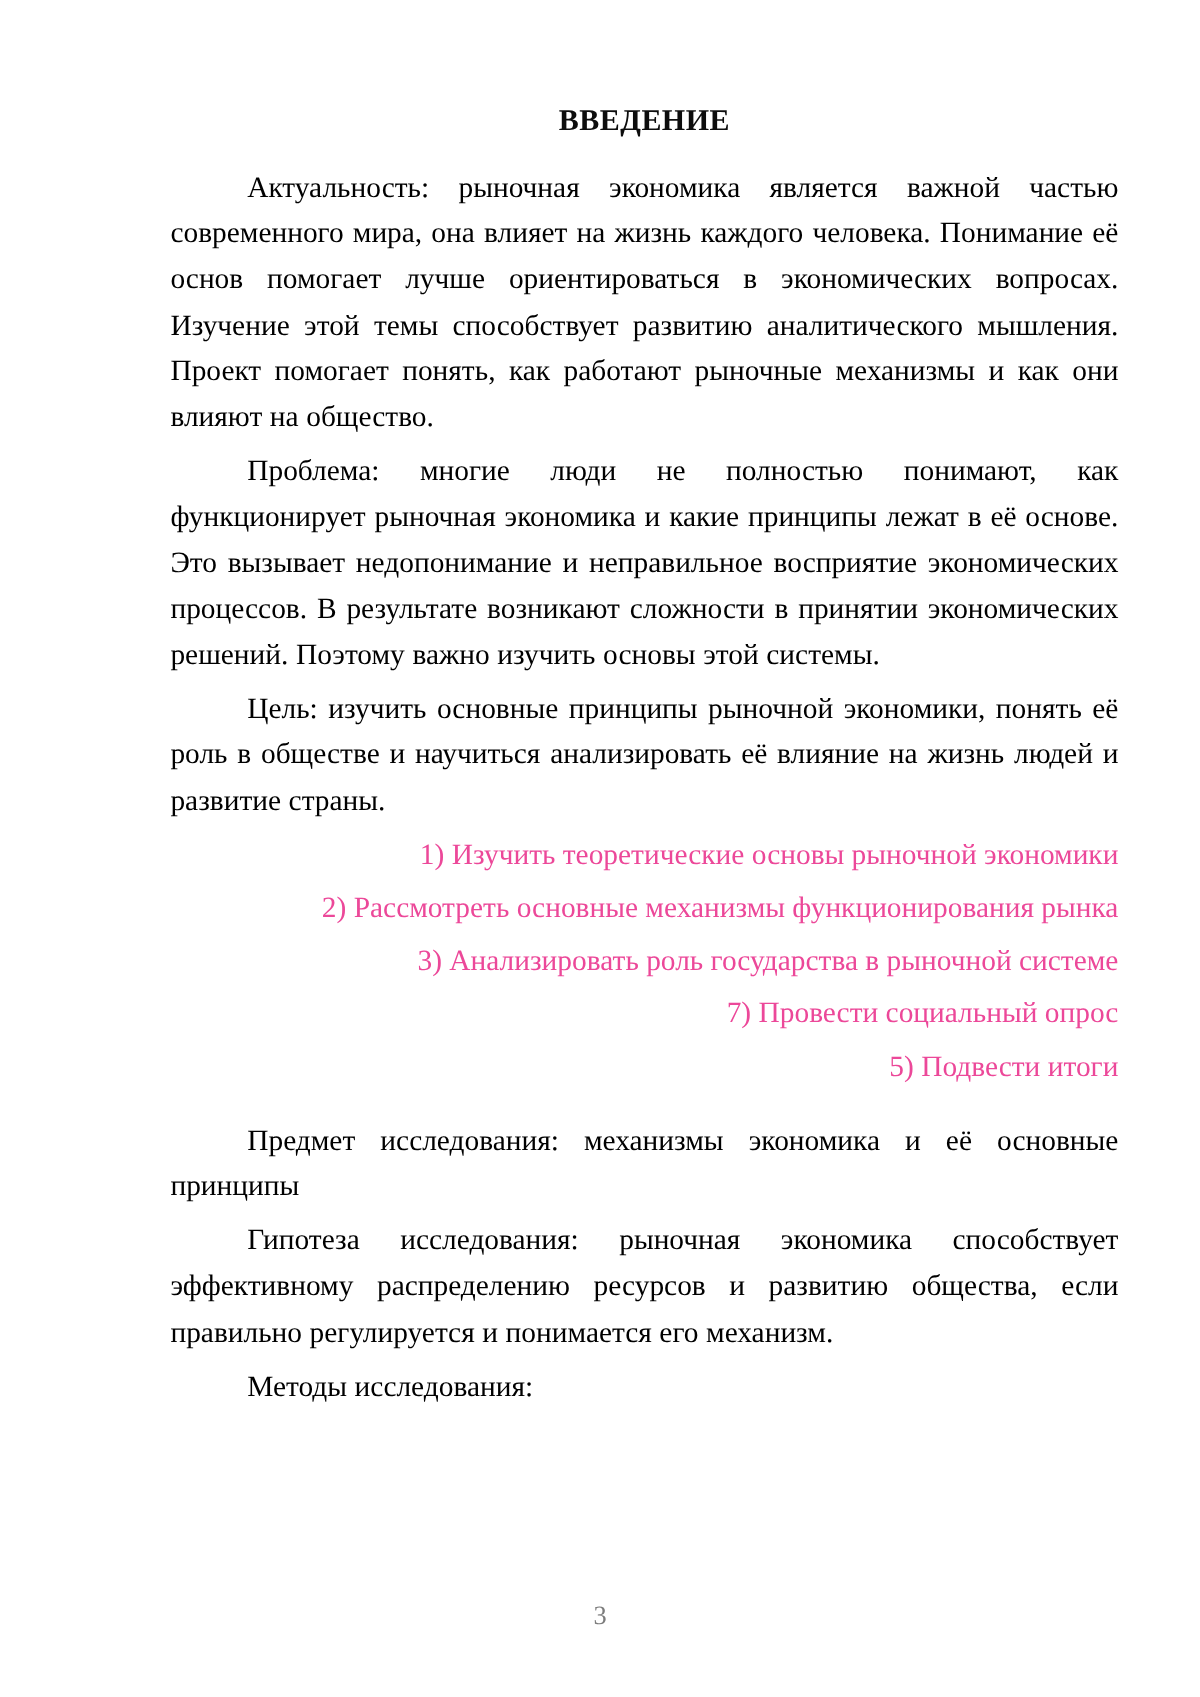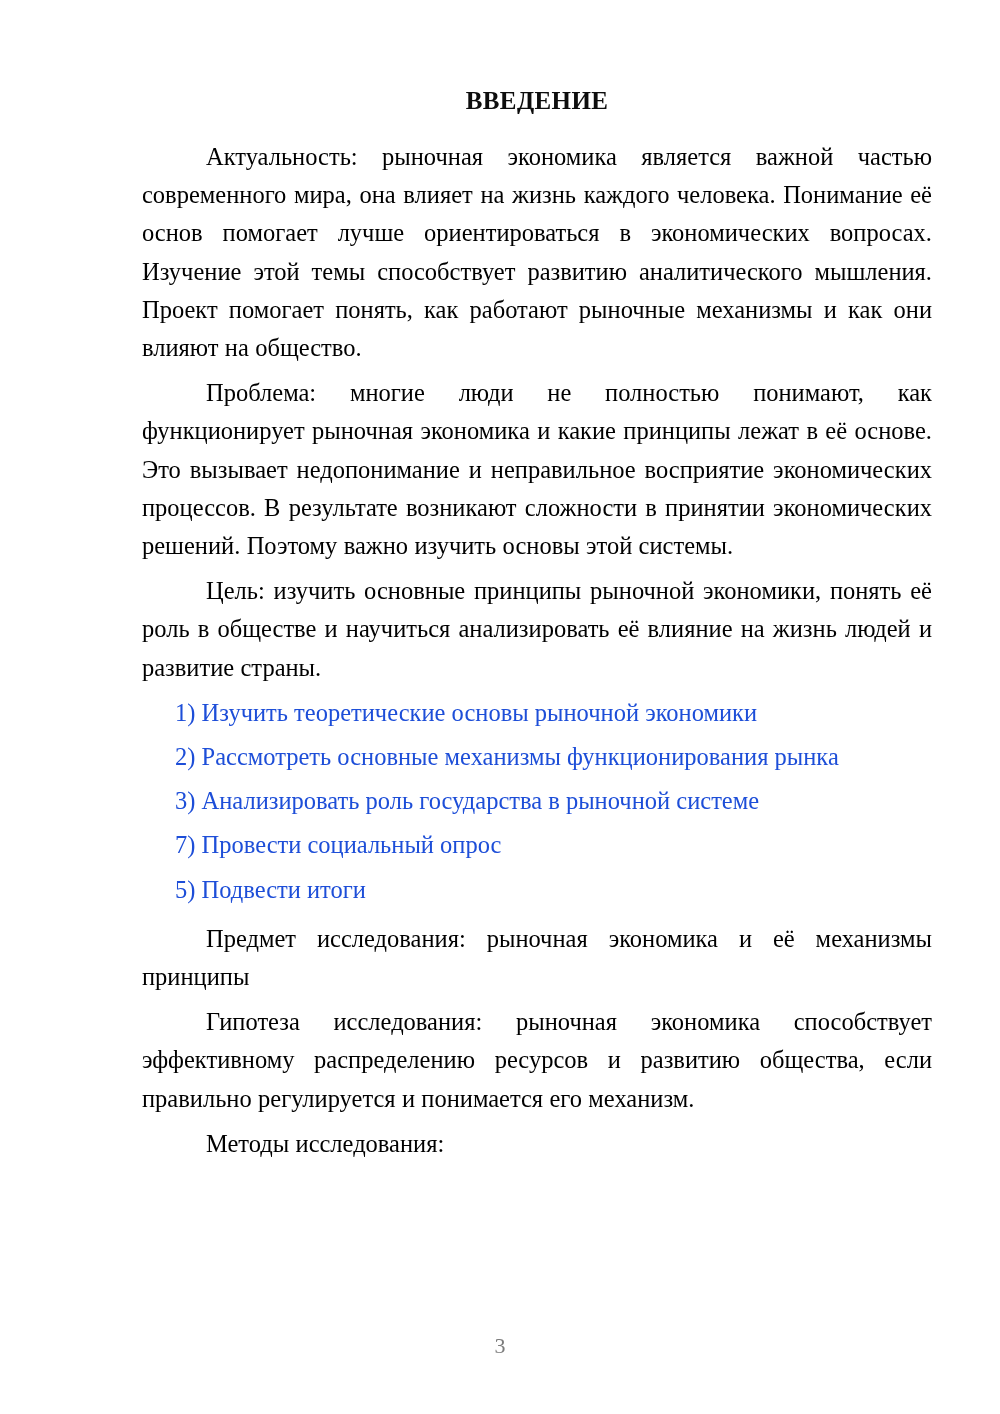--- a/index.html
+++ b/index.html
@@ -51,25 +51,25 @@
   .list {
     list-style: none;
     margin: 0;
     padding: 0;
   }
   .list-item {
     font-size: 24.5px;
     line-height: 38.2px;
     margin: 0 0 6px 0;
     padding-left: 33px;
-    text-align: left;
-    color: #1d4ed8;
+    text-align: right;
+    color: #ec4899;
   }
   .list-item:last-child {
-    margin-bottom: 4px;
+    margin-bottom: 16px;
   }
   .spacer-sm { height: 7px; }
   .page-number {
     position: absolute;
     left: 0;
     right: 0;
     top: 1333px;
     text-align: center;
     font-size: 22px;
     line-height: 26px;
@@ -97,21 +97,21 @@
       <li class="list-item">1) Изучить теоретические основы рыночной экономики</li>
       <li class="list-item">2) Рассмотреть основные механизмы функционирования рынка</li>
       <li class="list-item">3) Анализировать роль государства в рыночной системе</li>
       <li class="list-item">7) Провести социальный опрос</li>
       <li class="list-item">5) Подвести итоги</li>
     </ol>
 
     <div class="spacer-sm"></div>
 
 
-    <p class="para">Предмет исследования: рыночная экономика и её механизмы принципы</p>
+    <p class="para">Предмет исследования: механизмы экономика и её основные принципы</p>
 
     <p class="para">Гипотеза исследования: рыночная экономика способствует эффективному распределению ресурсов и развитию общества, если правильно регулируется и понимается его механизм.</p>
 
     <p class="para">Методы исследования:</p>
 
   </div>
 
   <div class="page-number">3</div>
 
 </div>

